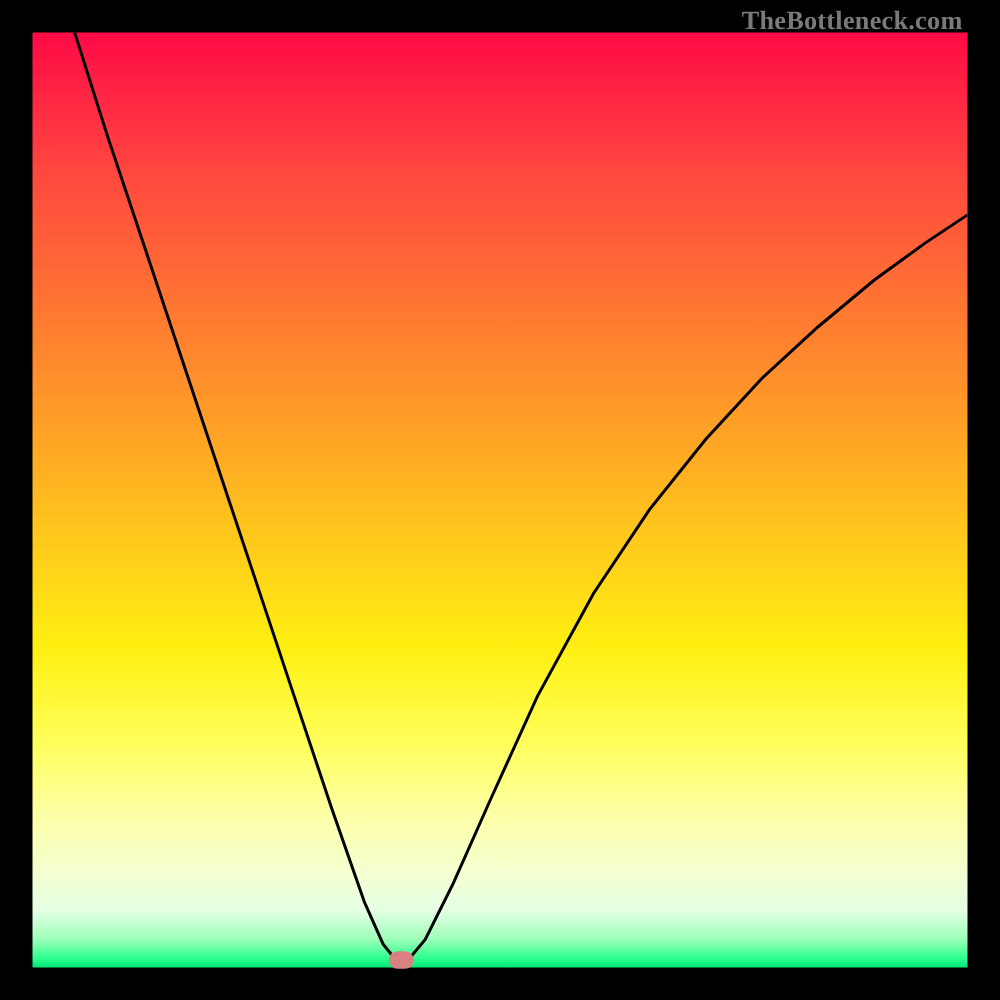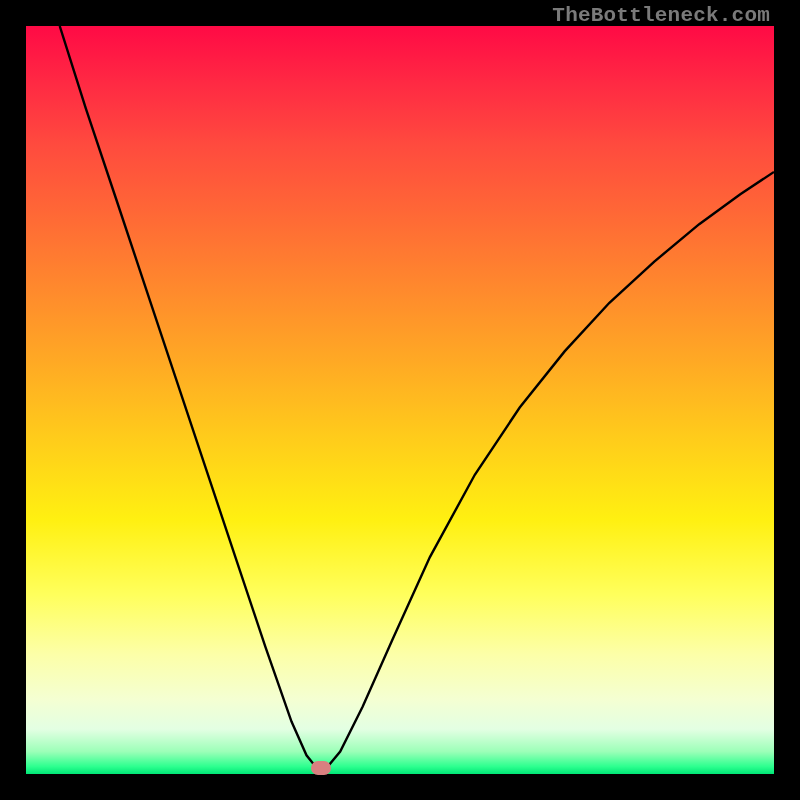--- a/index.html
+++ b/index.html
@@ -45,21 +45,21 @@
     width: 20px;
     height: 14px;
     background: #d98080;
     border-radius: 7px;
     transform: translate(-50%, -50%);
   }
   .watermark {
     position: absolute;
     top: 4px;
     right: 30px;
-    font-family: Liberation Mono, monospace;
+    font-family: Liberation Serif, serif;
     font-size: 21px;
     font-weight: 600;
     color: #7a7a7a;
     letter-spacing: 0.2px;
   }
 </style>
 </head>
 <body>
 
 <div class="stage">

